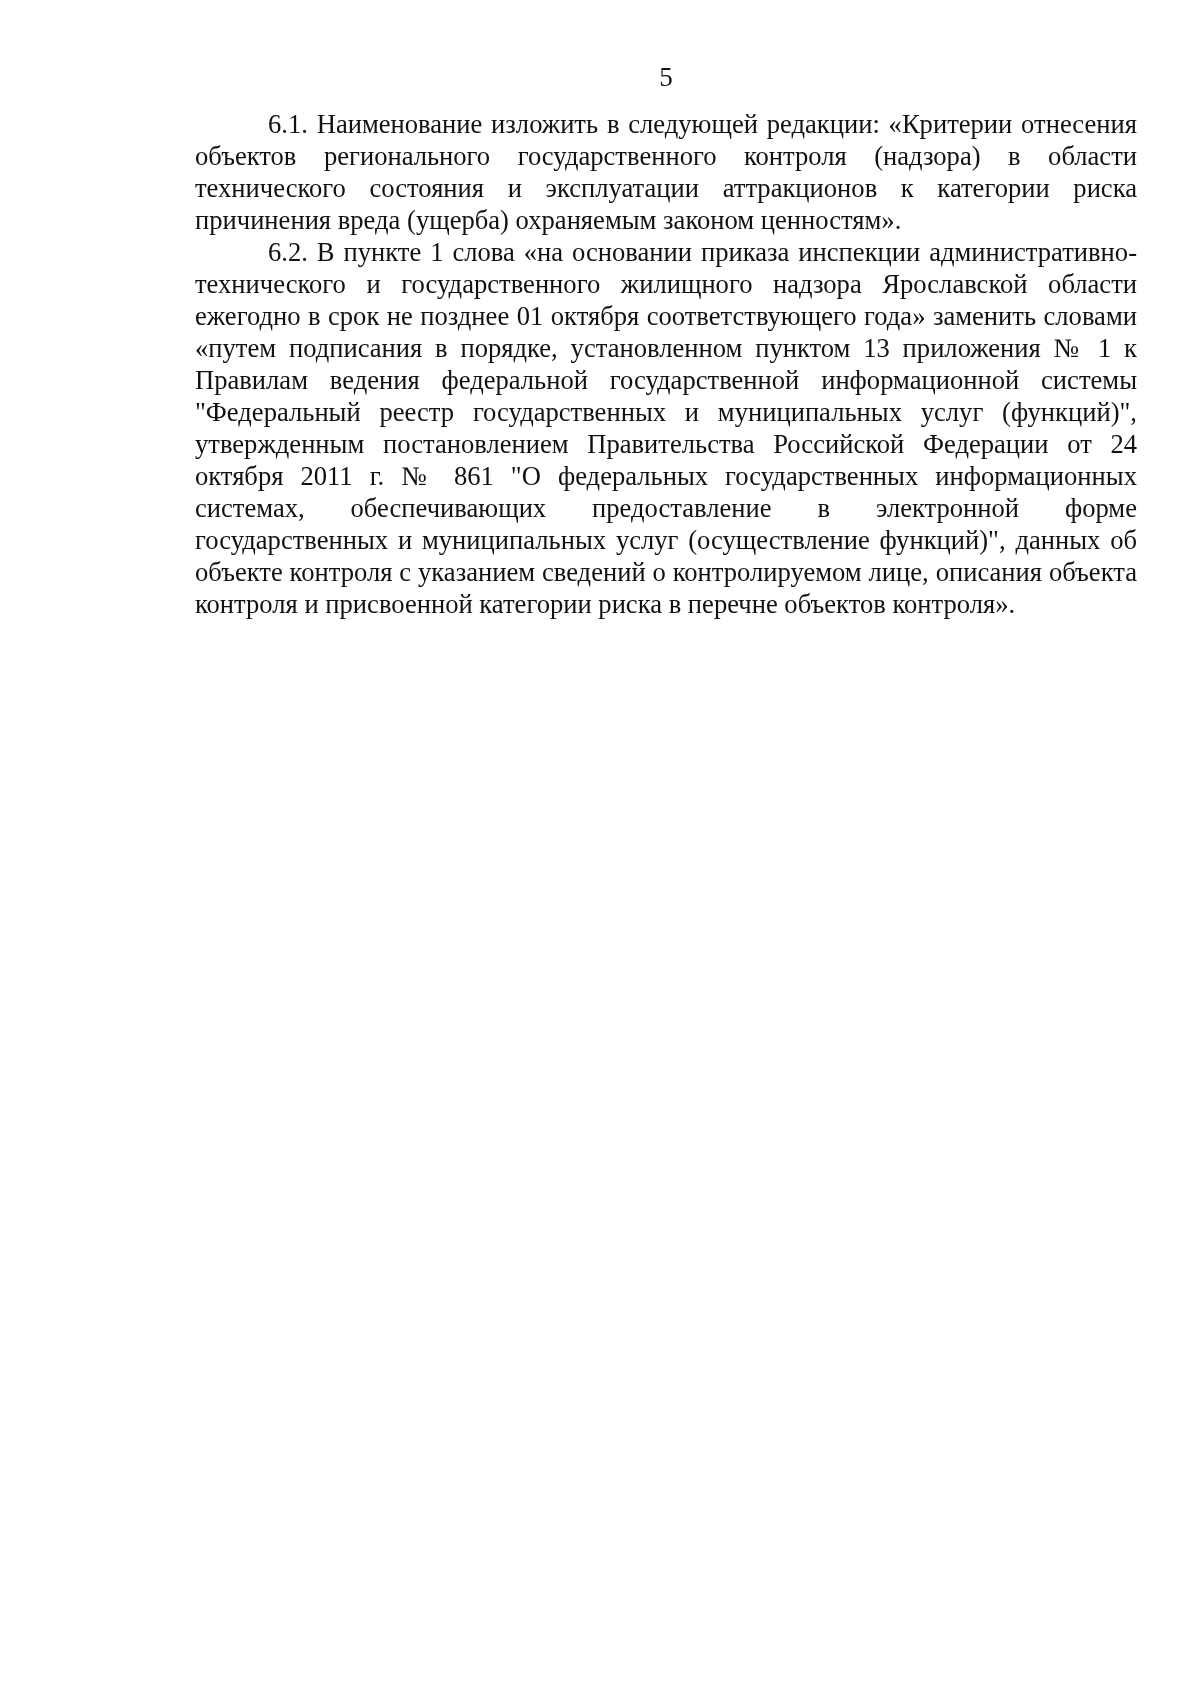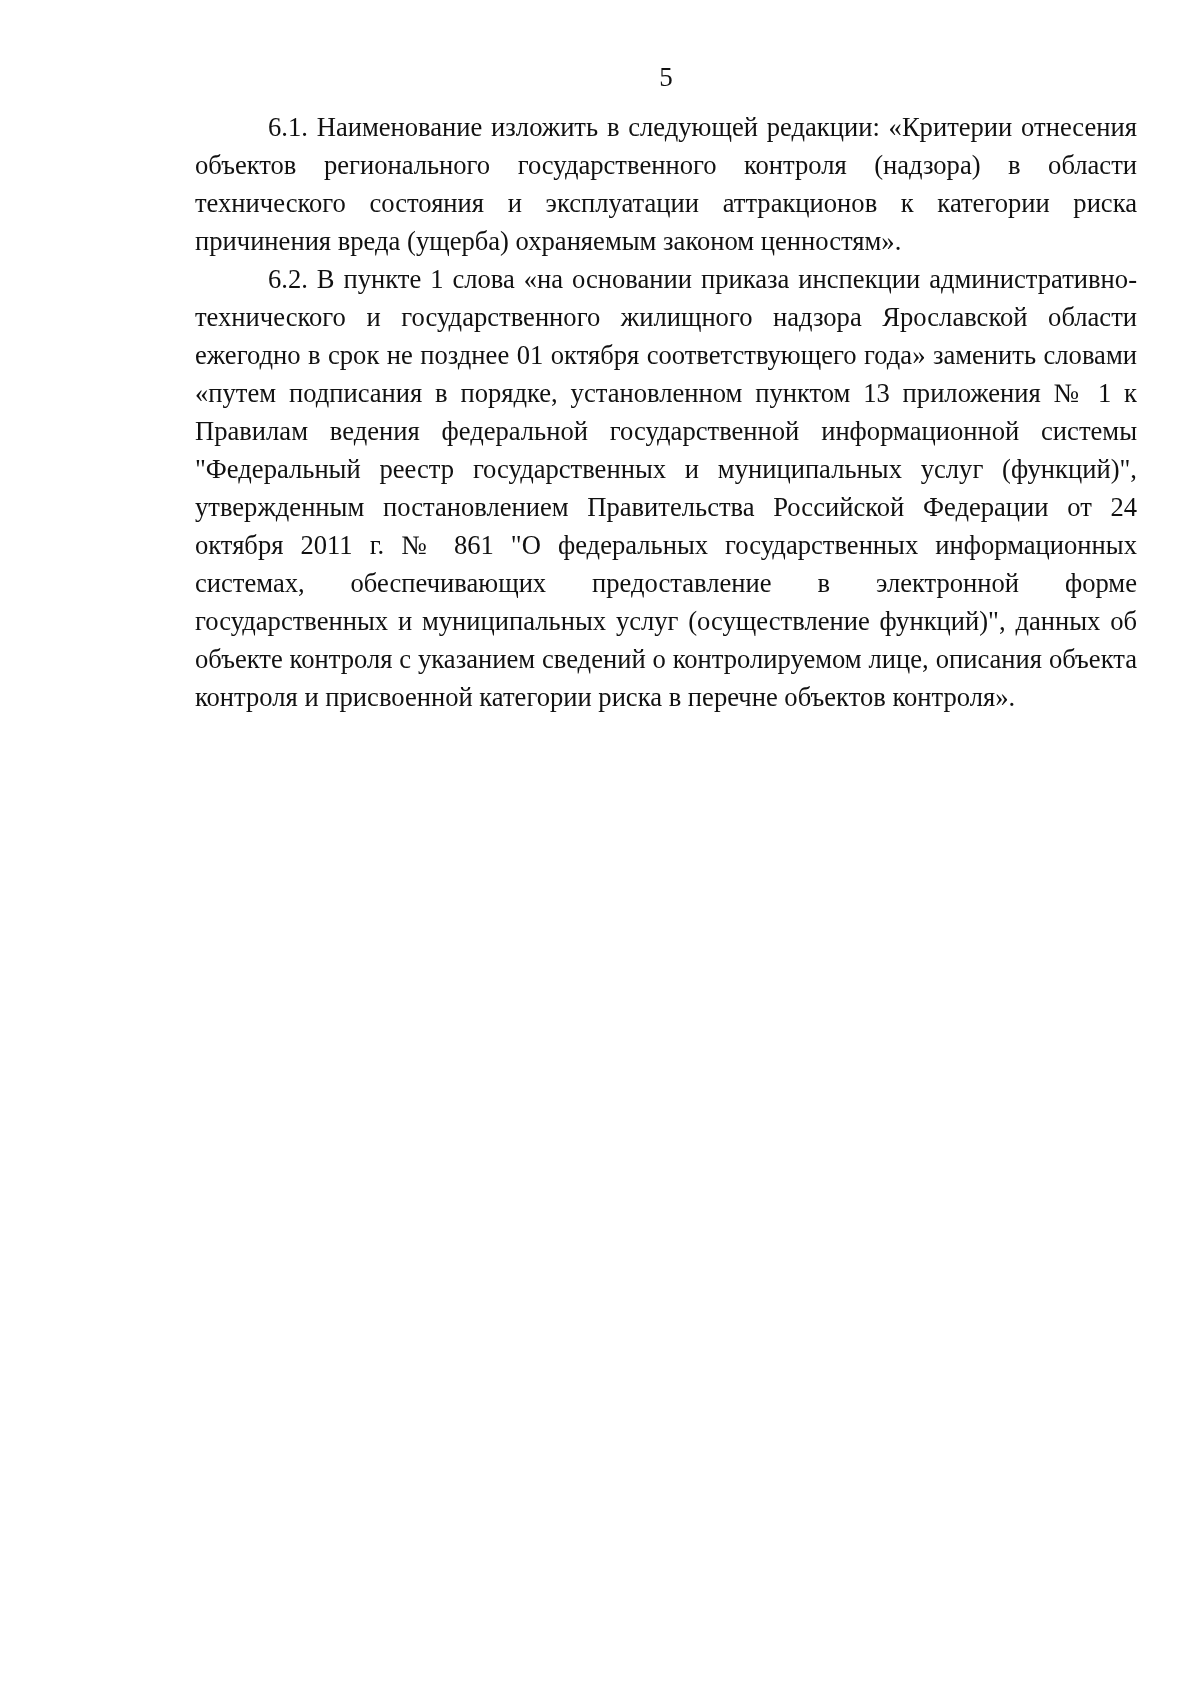--- a/index.html
+++ b/index.html
@@ -23,21 +23,21 @@
       text-align: center;
       font-size: 27px;
       line-height: 30px;
     }
     .body-text {
       position: absolute;
       top: 108px;
       left: 195px;
       width: 942px;
       font-size: 26.6px;
-      line-height: 38px;
+      line-height: 32px;
     }
     .para {
       margin: 0;
       text-indent: 73px;
       text-align: justify;
       text-align-last: left;
       hyphens: none;
     }
     .para span.lbl {
       white-space: nowrap;

